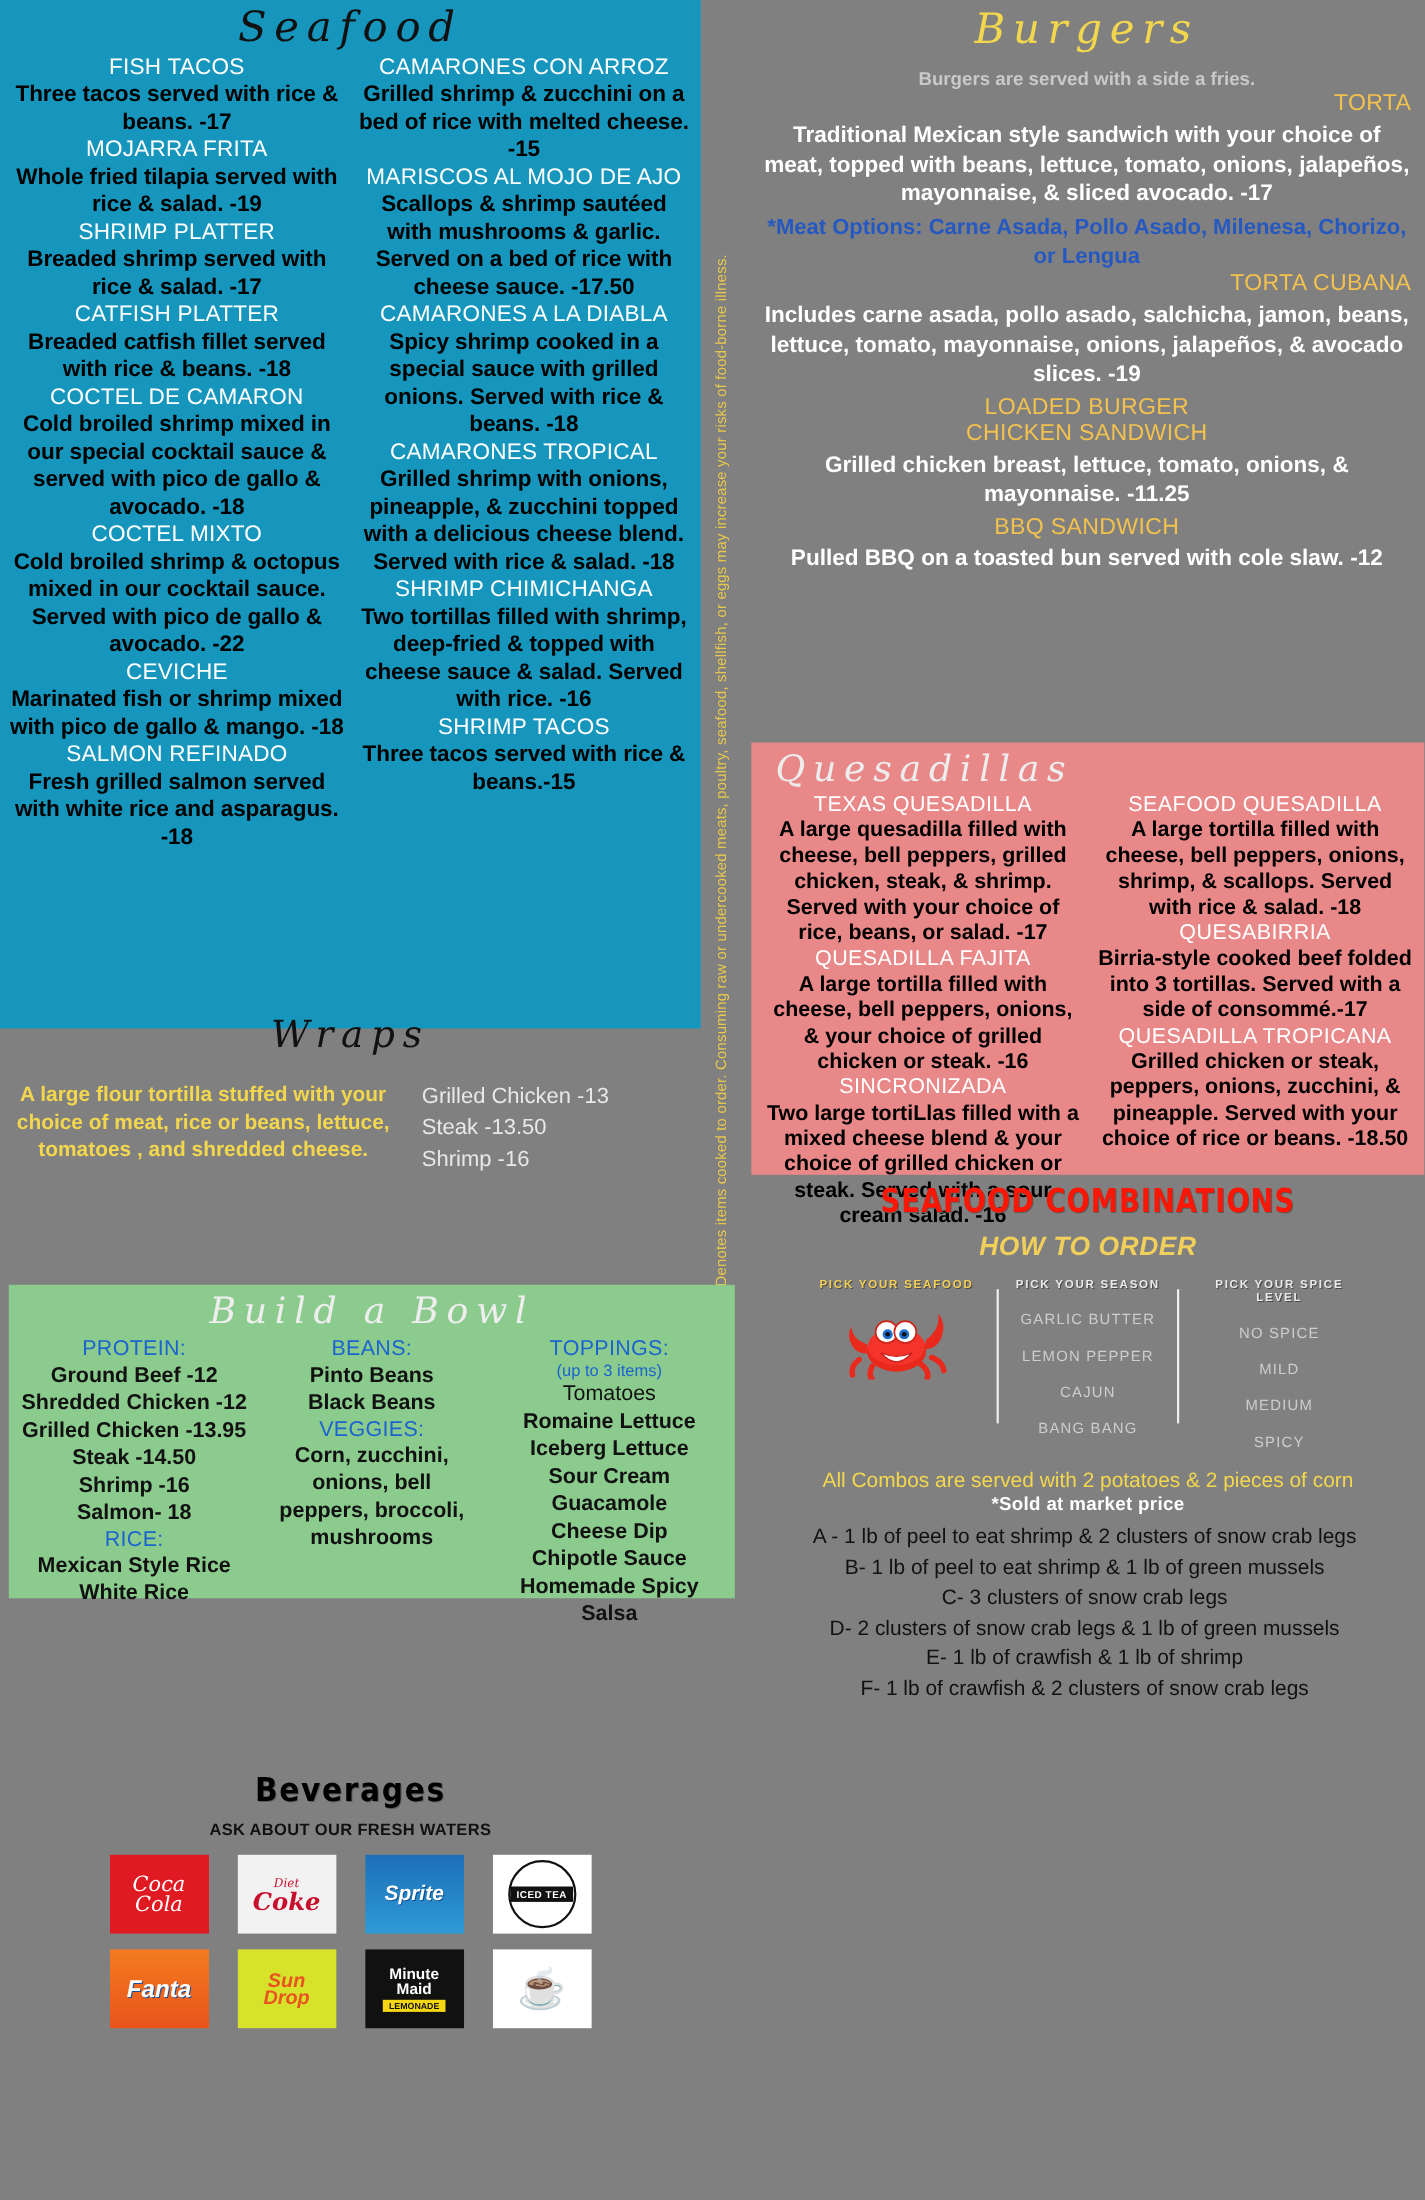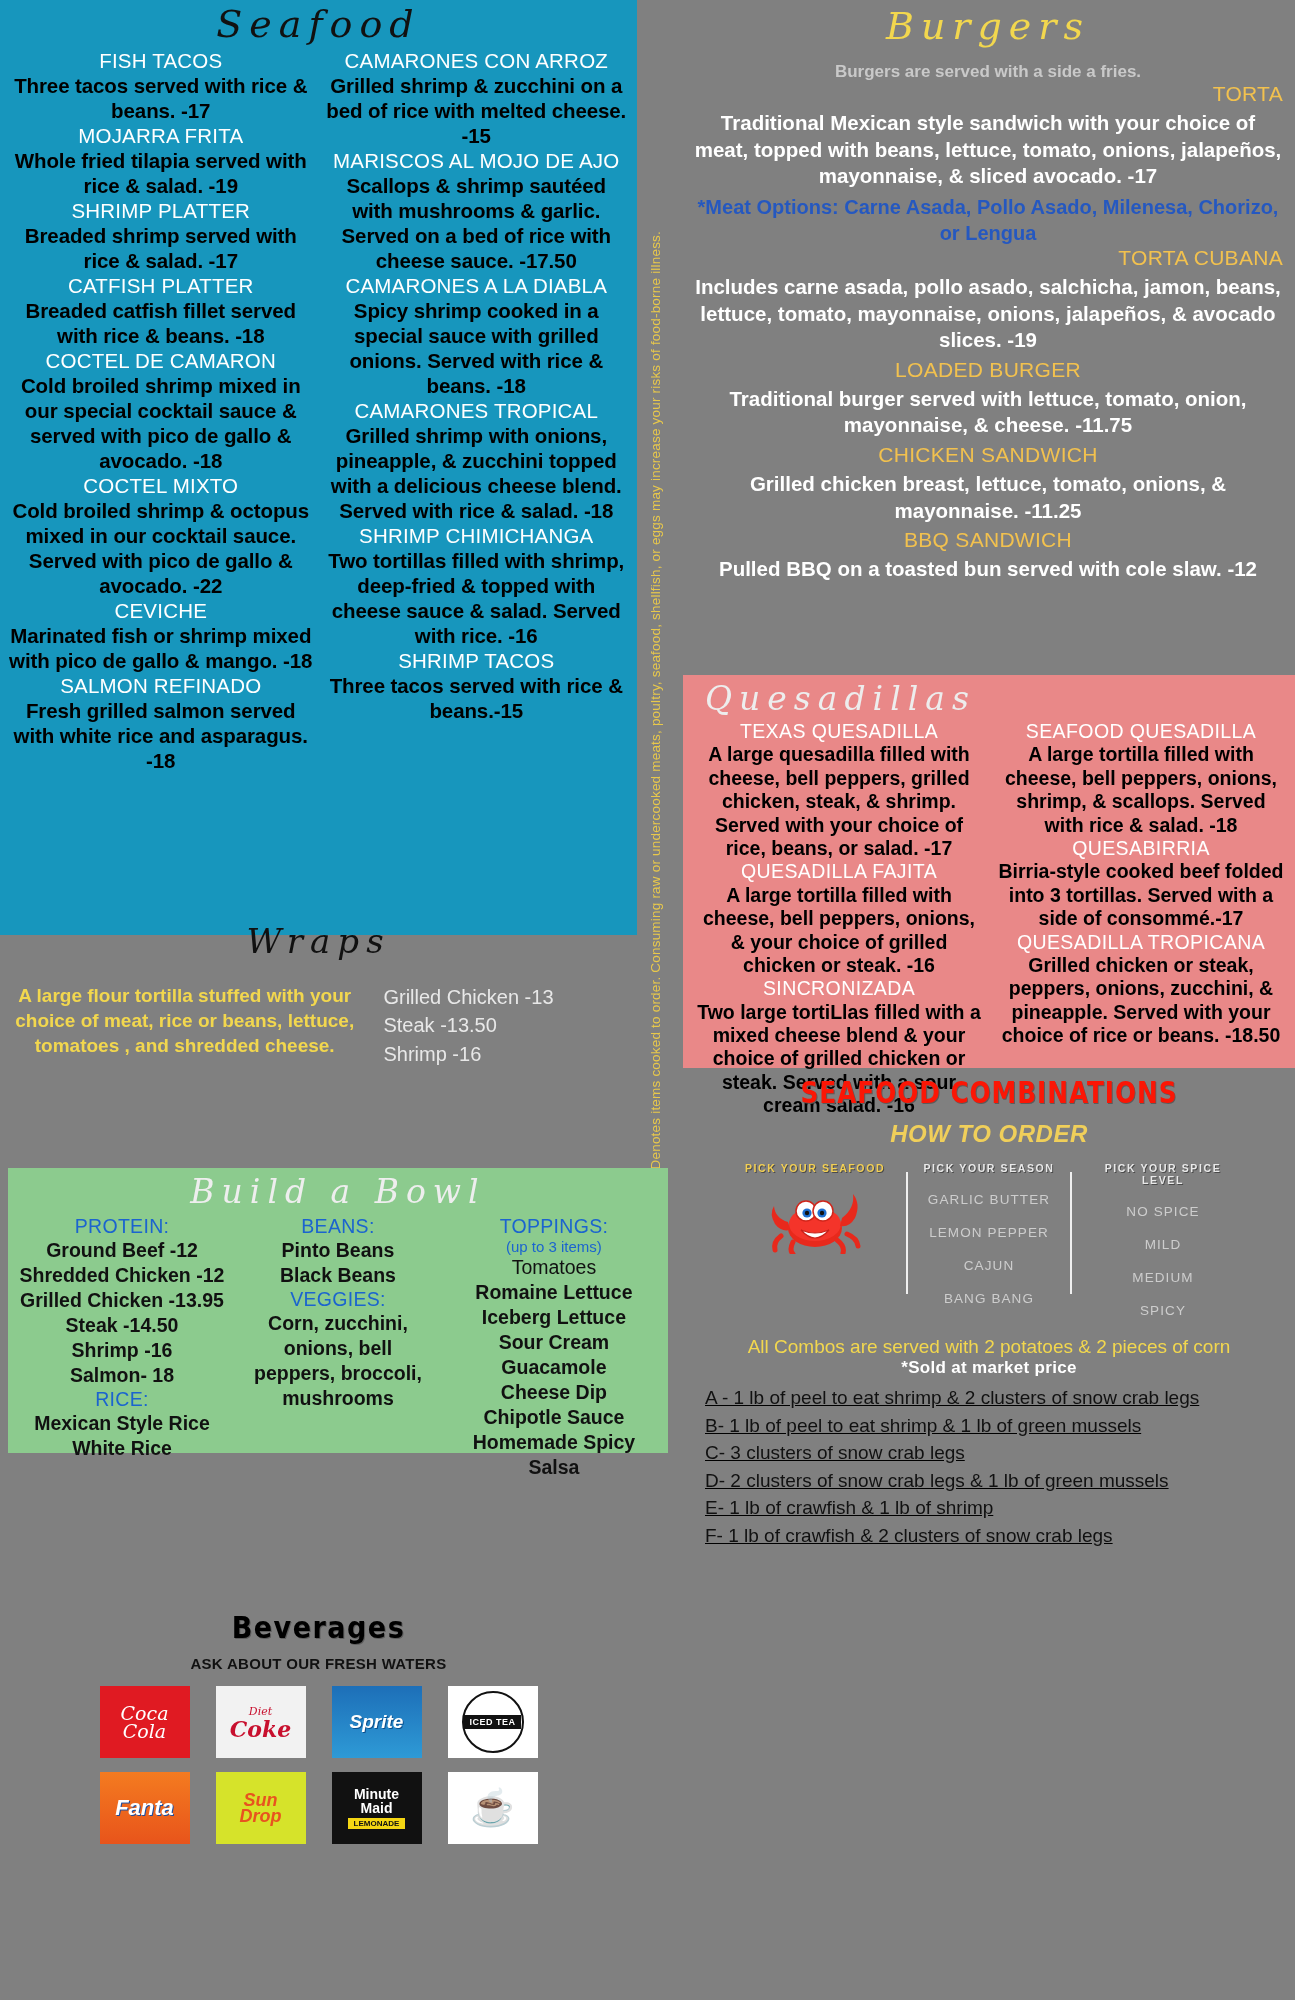--- a/index.html
+++ b/index.html
@@ -91,21 +91,21 @@
   }
   #combos .how { color: #f0cf5a; font-size: 24px; font-weight: 700; font-style: italic; margin-top: 10px; letter-spacing: .5px; }
   #order { display: flex; justify-content: center; margin-top: 14px; padding: 0 14px; }
   #order .ocol { padding: 0 4px; }
   #order .ohd { font-size: 10.5px; font-weight: 700; letter-spacing: 1.6px; color: #e9e9e9; text-shadow: 1px 1px 0 #4a4a4a; }
   #order .ohd.y { color: #f2cf54; }
   #order .oit { color: #cdcdcd; font-size: 13.5px; letter-spacing: 1.1px; margin-top: 18px; }
   #order .divline { width: 2px; background: #efefef; margin: 10px 6px 24px 6px; }
   #combos .allc { color: #f2d74e; font-size: 19px; font-weight: 500; margin-top: 18px; }
   #combos .mkt { color: #fff; font-size: 17px; font-weight: 700; letter-spacing: .3px; }
-  #combos .clist { text-align: left; padding: 6px 28px 0 22px; text-decoration: underline; }
+  #combos .clist { text-align: center; padding: 6px 28px 0 22px; }
   #combos .clist div { color: #111; font-size: 19px; font-weight: 500; line-height: 1.45; }
 
   
   .crab { position: relative; width: 100px; height: 76px; margin-top: 4px; }
 
   
   #bev { position: absolute; left: 0; top: 1610px; width: 637px; height: 390px; text-align: center; }
   #bev .hdr {
     color: #000000; font-size: 30px; font-weight: 700;
     font-family: "DejaVu Sans Condensed", "Liberation Sans", sans-serif;
@@ -163,21 +163,20 @@
 <section id="burgers">
   <div class="hdr script-title">Burgers</div>
   <div class="sub">Burgers are served with a side a fries.</div>
   <div id="bg-list">
       <div class="nm">TORTA</div>
       <div class="ds">Traditional Mexican style sandwich with your choice of meat, topped with beans, lettuce, tomato, onions, jalapeños, mayonnaise, &amp; sliced avocado. -17</div>
       <div class="meat">*Meat Options: Carne Asada, Pollo Asado, Milenesa, Chorizo, or Lengua</div>
       <div class="nm">TORTA CUBANA</div>
       <div class="ds">Includes carne asada, pollo asado, salchicha, jamon, beans, lettuce, tomato, mayonnaise, onions, jalapeños, &amp; avocado slices. -19</div>
       <div class="nm ctr">LOADED BURGER</div>
-      <div class="ds">Traditional burger served with lettuce, tomato, onion, mayonnaise, &amp; cheese. -11.75</div>
       <div class="nm ctr">CHICKEN SANDWICH</div>
       <div class="ds">Grilled chicken breast, lettuce, tomato, onions, &amp; mayonnaise. -11.25</div>
       <div class="nm ctr">BBQ SANDWICH</div>
       <div class="ds">Pulled BBQ on a toasted bun served with cole slaw. -12</div>
     </div>
 </section>
 
 <section id="ques">
   <div class="hdr script-title">Quesadillas</div>
   <div class="cols">

